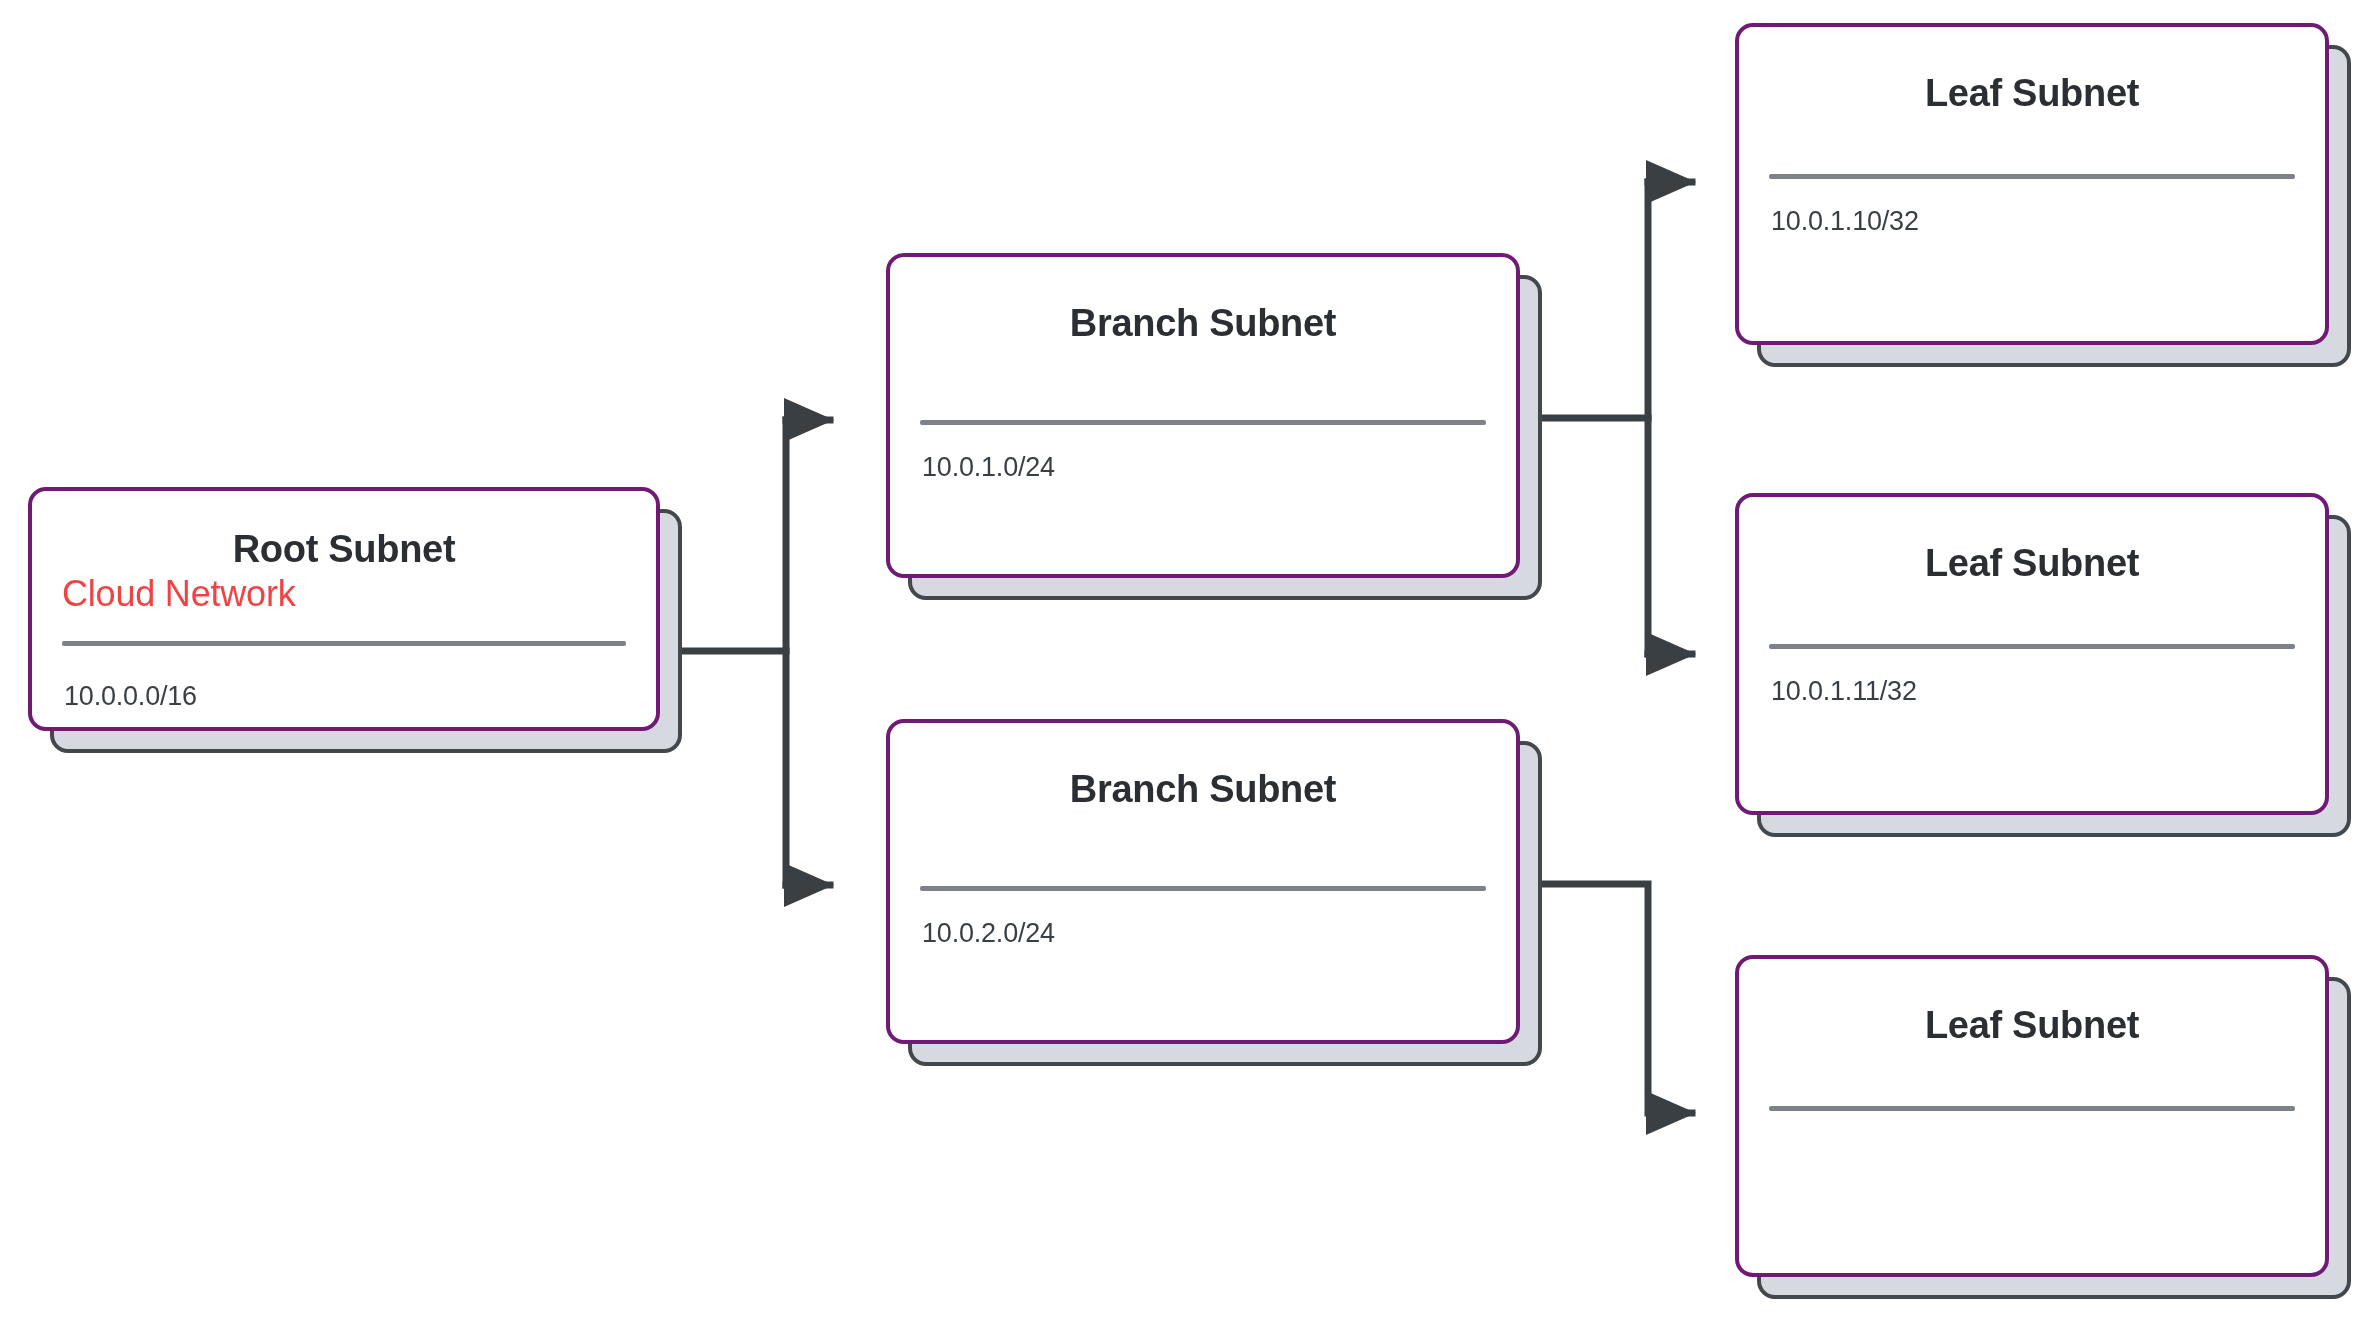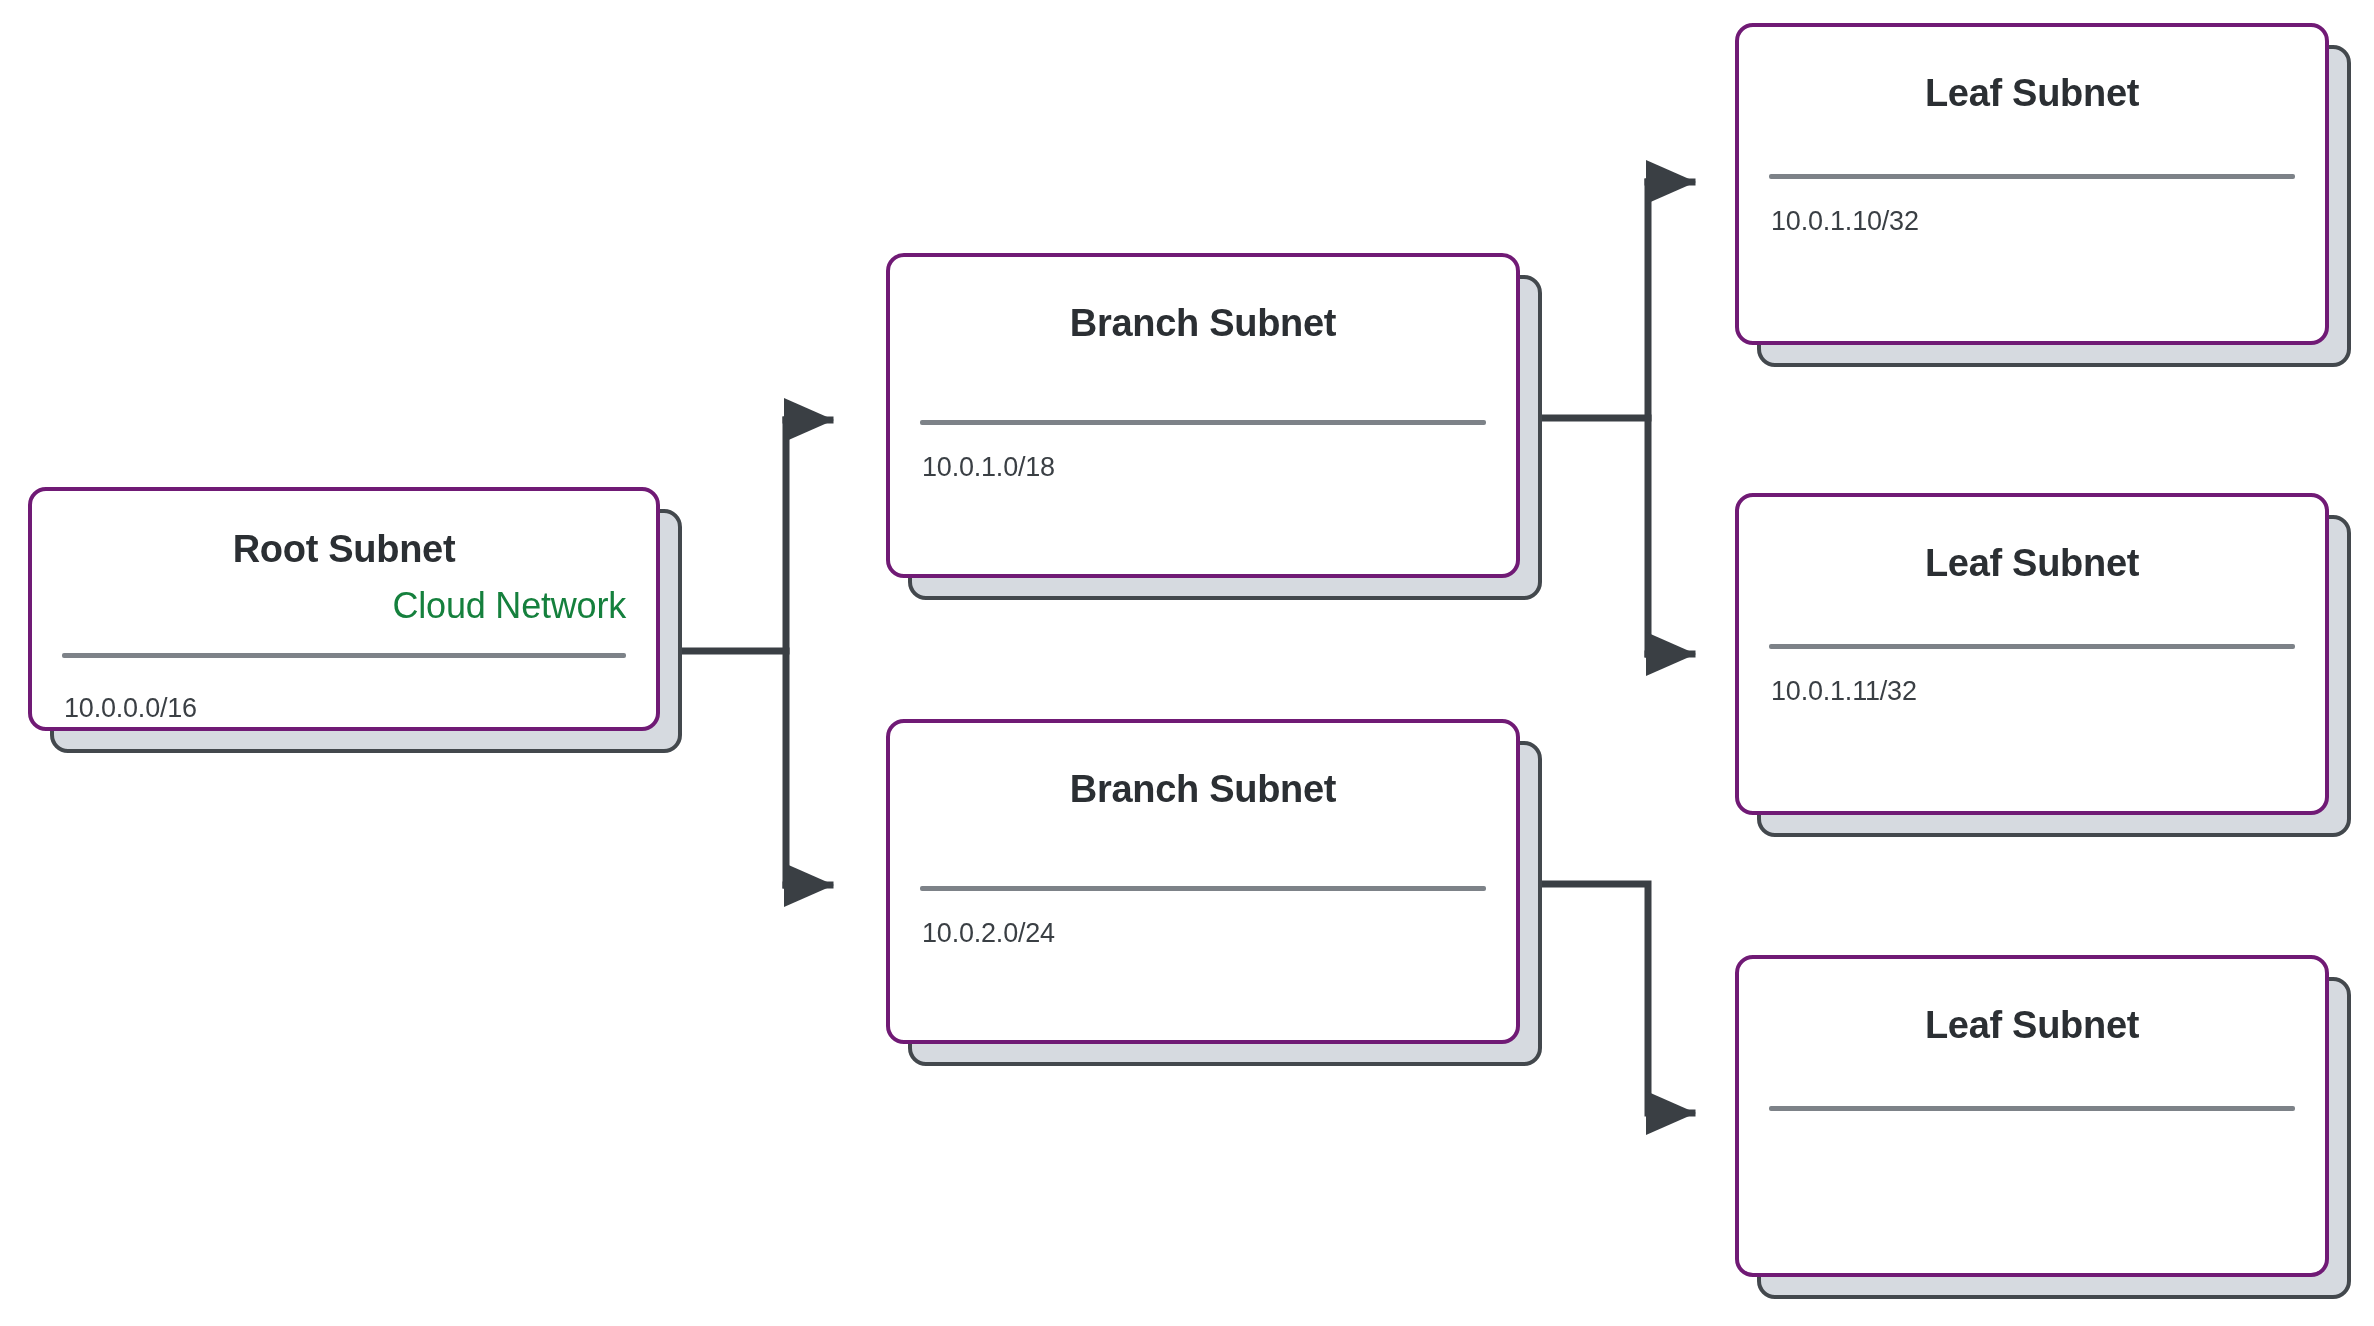--- a/index.html
+++ b/index.html
@@ -48,27 +48,27 @@
   }
   .node-title {
     text-align: center;
     font-size: 38px;
     font-weight: bold;
     color: #2b2f33;
     letter-spacing: -0.3px;
     line-height: 1.18;
   }
   .node-subtitle {
-    text-align: right;
+    text-align: left;
     font-size: 36px;
     font-weight: normal;
-    color: #15803d;
+    color: #ef4444;
     letter-spacing: -0.2px;
     line-height: 1.2;
-    margin-top: 12px;
+    margin-top: 0;
   }
   .node-divider {
     height: 5px;
     background: #7d8288;
     border-radius: 2px;
     margin: 0;
   }
   .node-cidr {
     text-align: left;
     font-size: 27px;
@@ -144,21 +144,21 @@
       <div class="node-divider"></div>
       <div class="node-cidr">10.0.0.0/16</div>
     </div>
   </div>
 
   <div class="node branch" style="left:886px; top:253px; width:634px; height:325px;">
     <div class="shadow-card"></div>
     <div class="front-card">
       <div class="node-title">Branch Subnet</div>
       <div class="node-divider"></div>
-      <div class="node-cidr">10.0.1.0/18</div>
+      <div class="node-cidr">10.0.1.0/24</div>
     </div>
   </div>
 
   <div class="node branch" style="left:886px; top:719px; width:634px; height:325px;">
     <div class="shadow-card"></div>
     <div class="front-card">
       <div class="node-title">Branch Subnet</div>
       <div class="node-divider"></div>
       <div class="node-cidr">10.0.2.0/24</div>
     </div>

